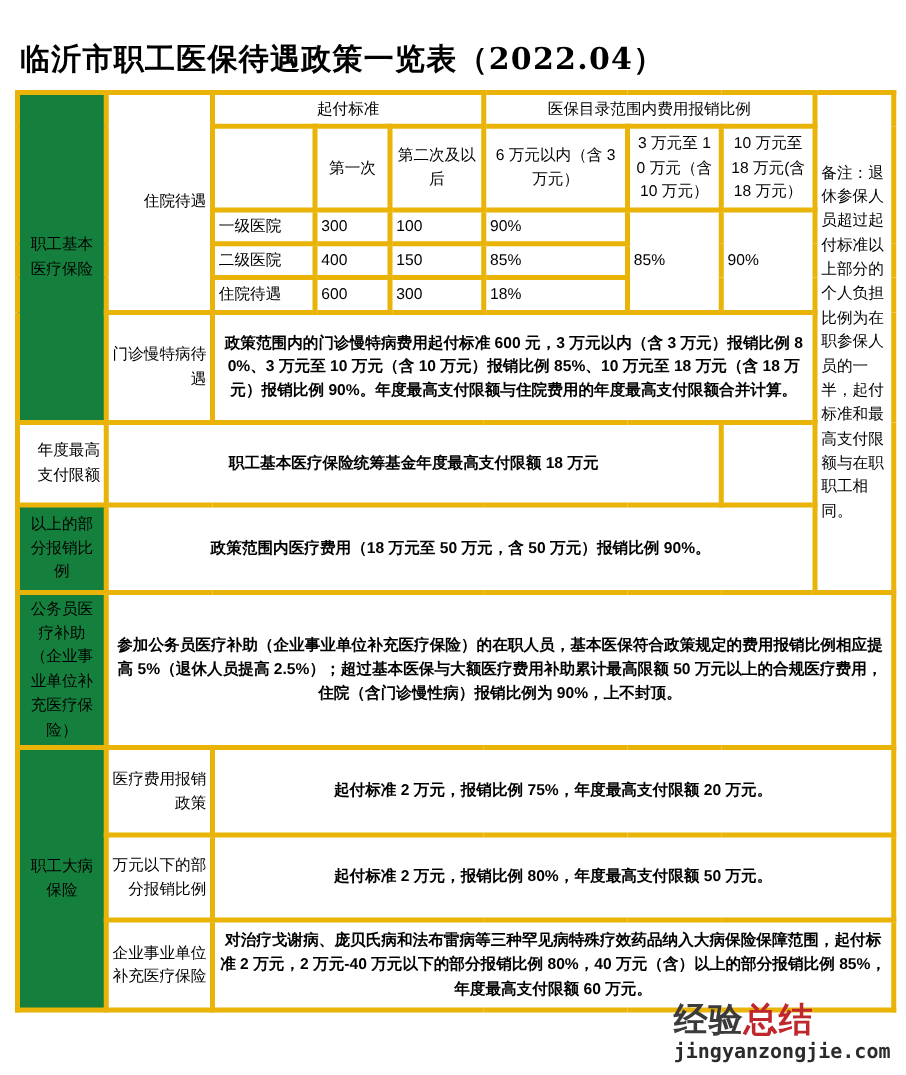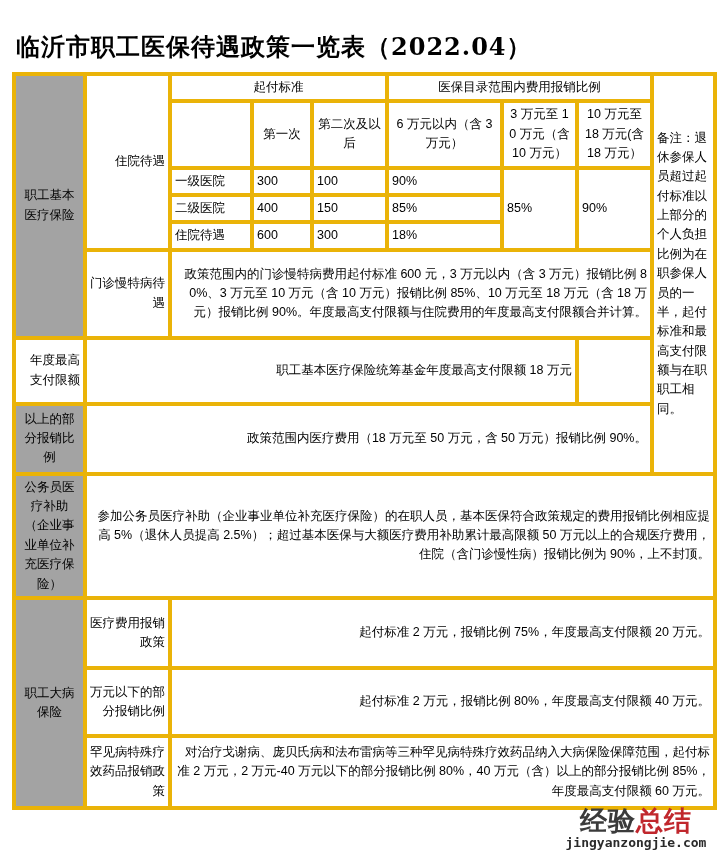--- a/index.html
+++ b/index.html
@@ -36,71 +36,71 @@
   }
   table.policy td{
     border:4px solid #eab308;
     font-size:12.5px;
     line-height:1.55;
     padding:2px 3px;
     vertical-align:middle;
     word-break:break-all;
   }
   .cat{
-    background:#a3a3a3;
+    background:#15803d;
     text-align:center;
     font-size:13px;
     line-height:1.5;
   }
   .sub{
     text-align:right;
     font-size:12.5px;
     line-height:1.5;
   }
   .num{text-align:left;font-size:13px;}
   .hdr{text-align:center;font-size:13.5px;}
   .hdr2{text-align:center;font-size:12.5px;line-height:1.45;}
   .body-text{
-    text-align:right;
+    text-align:center;
     vertical-align:middle;
     font-size:13px;
     line-height:1.62;
     padding:3px 4px;
+    font-weight:bold;
   }
   .remark{
     text-align:left;
     font-size:12.5px;
     line-height:1.6;
     vertical-align:top;
     padding-top:28px;
     word-break:break-all;
   }
   .watermark{
     position:absolute;
-    right:4px;
+    right:16px;
     bottom:10px;
     width:170px;
-    text-align:center;
     pointer-events:none;
     user-select:none;
   }
   .wm-cn{
     font-family:"DejaVu Serif","Liberation Serif",serif;
     font-weight:bold;
     font-size:27px;
     letter-spacing:1px;
     line-height:1;
     white-space:nowrap;
   }
   .wm-a{color:#3b3b3b;}
   .wm-b{color:#c0272d;}
   .wm-url{
     font-family:"DejaVu Sans Mono","Liberation Mono",monospace;
     font-weight:bold;
-    font-size:13px;
+    font-size:16px;
     color:#2b2b2b;
     letter-spacing:0px;
     margin-top:1px;
   }
 </style>
 </head>
 <body>
 
 <h1 class="page-title">临沂市职工医保待遇政策一览表（2022.04）</h1>
 
@@ -177,24 +177,24 @@
     <td class="body-text" colspan="8" style="height:110px">参加公务员医疗补助（企业事业单位补充医疗保险）的在职人员，基本医保符合政策规定的费用报销比例相应提高 5%（退休人员提高 2.5%）；超过基本医保与大额医疗费用补助累计最高限额 50 万元以上的合规医疗费用，住院（含门诊慢性病）报销比例为 90%，上不封顶。</td>
   </tr>
 
   <tr>
     <td class="cat" rowspan="3">职工大病保险</td>
     <td class="sub">医疗费用报销政策</td>
     <td class="body-text" colspan="7" style="height:62px">起付标准 2 万元，报销比例 75%，年度最高支付限额 20 万元。</td>
   </tr>
   <tr>
     <td class="sub">万元以下的部分报销比例</td>
-    <td class="body-text" colspan="7" style="height:60px">起付标准 2 万元，报销比例 80%，年度最高支付限额 40 万元。</td>
-  </tr>
-  <tr>
-    <td class="sub">罕见病特殊疗效药品报销政策</td>
+    <td class="body-text" colspan="7" style="height:60px">起付标准 2 万元，报销比例 80%，年度最高支付限额 50 万元。</td>
+  </tr>
+  <tr>
+    <td class="sub">企业事业单位补充医疗保险</td>
     <td class="body-text" colspan="7" style="height:64px">对治疗戈谢病、庞贝氏病和法布雷病等三种罕见病特殊疗效药品纳入大病保险保障范围，起付标准 2 万元，2 万元-40 万元以下的部分报销比例 80%，40 万元（含）以上的部分报销比例 85%，年度最高支付限额 60 万元。</td>
   </tr>
 </tbody>
     </table>
 </div>
 
 <div class="watermark">
   <div class="wm-cn"><span class="wm-a">经验</span><span class="wm-b">总结</span></div>
   <div class="wm-url">jingyanzongjie.com</div>
 </div>

